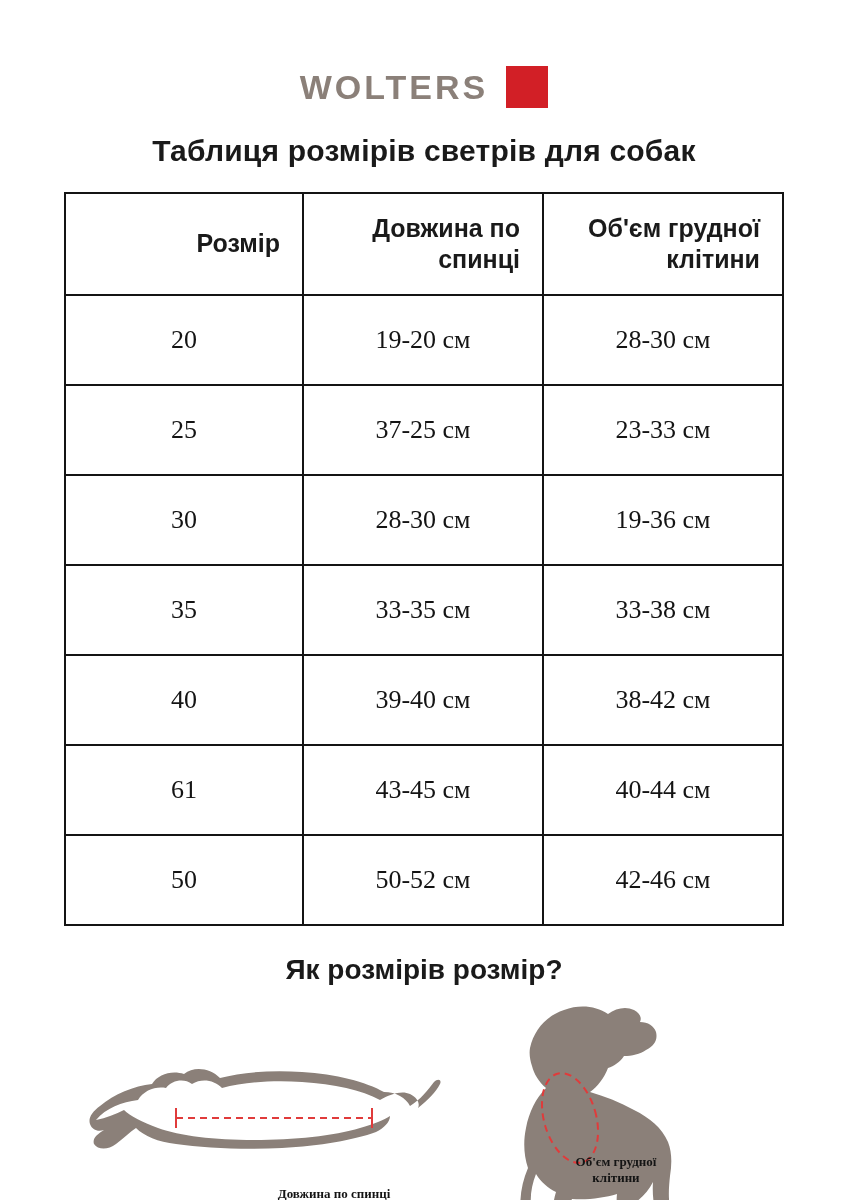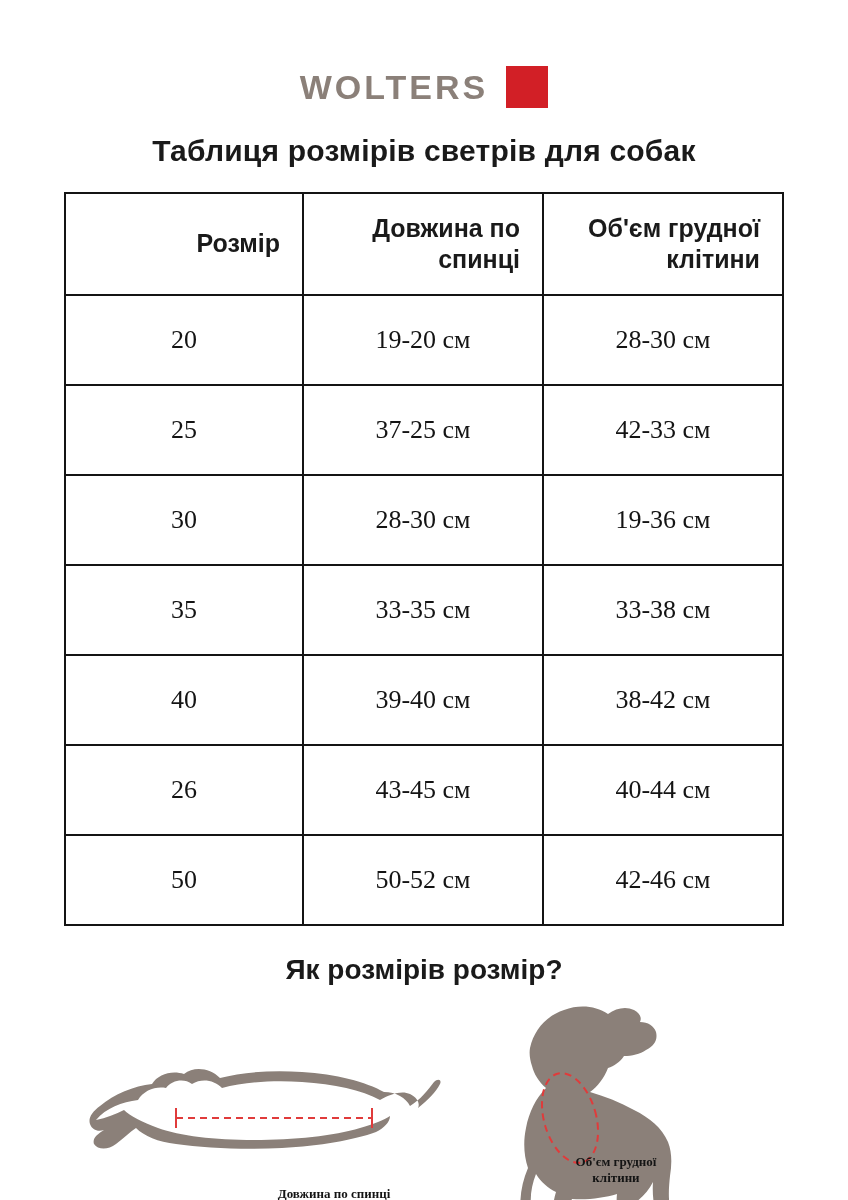--- a/index.html
+++ b/index.html
@@ -164,39 +164,39 @@
     </thead>
     <tbody>
       <tr>
         <td>20</td>
         <td>19-20 см</td>
         <td>28-30 см</td>
       </tr>
       <tr>
         <td>25</td>
         <td>37-25 см</td>
-        <td>42-33 см</td>
+        <td>23-33 см</td>
       </tr>
       <tr>
         <td>30</td>
         <td>28-30 см</td>
         <td>19-36 см</td>
       </tr>
       <tr>
         <td>35</td>
         <td>33-35 см</td>
         <td>33-38 см</td>
       </tr>
       <tr>
         <td>40</td>
         <td>39-40 см</td>
         <td>38-42 см</td>
       </tr>
       <tr>
-        <td>26</td>
+        <td>61</td>
         <td>43-45 см</td>
         <td>40-44 см</td>
       </tr>
       <tr>
         <td>50</td>
         <td>50-52 см</td>
         <td>42-46 см</td>
       </tr>
     </tbody>
   </table>

